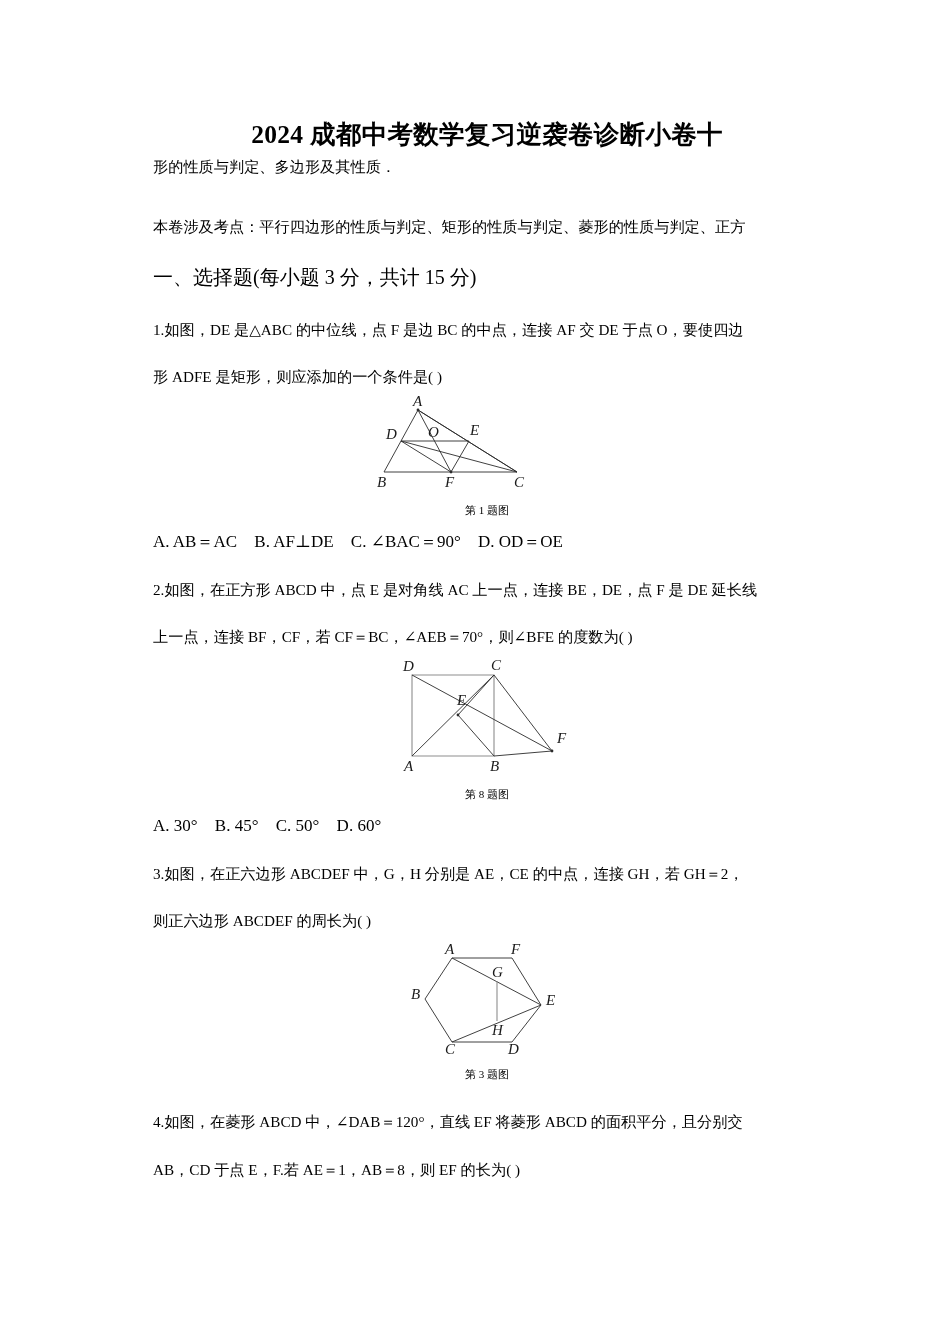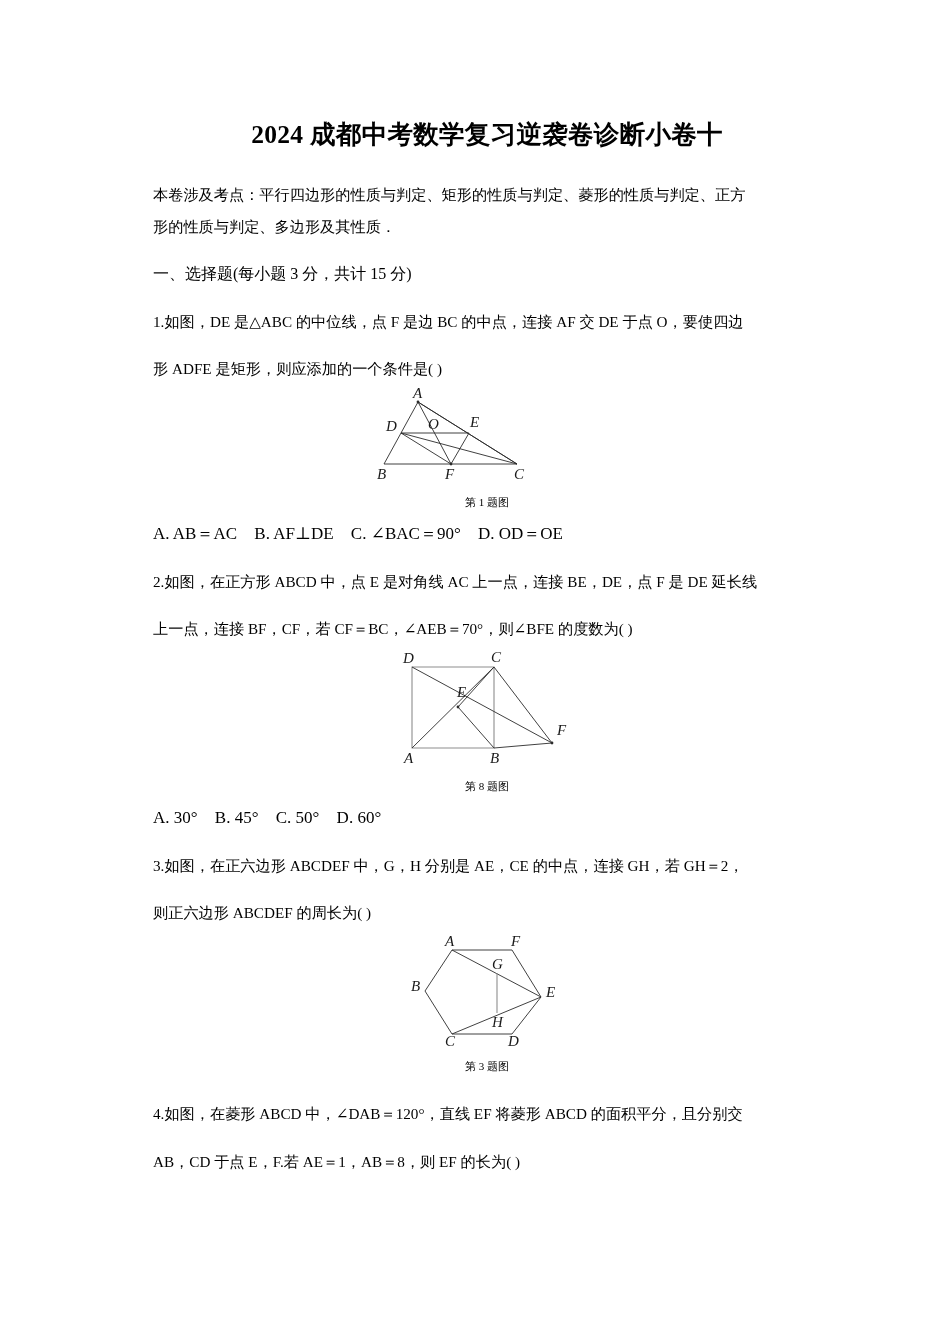--- a/index.html
+++ b/index.html
@@ -74,21 +74,21 @@
   .figure-wrap svg {
     display: inline-block;
   }
   .fig-caption {
     width: 668px;
     text-align: center;
     font-size: 11px;
     line-height: 31.5px;
   }
   .sec-label {
-    font-size: 16px;
+    font-size: 20px;
     line-height: 31.5px;
   }
   text {
     font-family: "Liberation Serif", "DejaVu Serif", serif;
     font-style: italic;
     font-size: 15px;
     fill: #1a1a1a;
   }
   .lines {
     stroke: #2b2b2b;
@@ -105,22 +105,22 @@
   }
 </style>
 </head>
 <body>
 
 <div class="page">
   <div class="content">
 
     <div class="doc-title">2024 成都中考数学复习逆袭卷诊断小卷十</div>
 
+    <p class="para">形的性质与判定、多边形及其性质．</p>
     <p class="para first">本卷涉及考点：平行四边形的性质与判定、矩形的性质与判定、菱形的性质与判定、正方</p>
-    <p class="para">形的性质与判定、多边形及其性质．</p>
 
     <p class="sec-label">一、选择题(每小题 3 分，共计 15 分)</p>
 
     <p class="para q">
       <span>1.</span><span>如图，DE 是△ABC 的中位线，点 F 是边 BC 的中点，连接 AF 交 DE 于点 O，要使四边</span>
     </p>
     <p class="para q">形 ADFE 是矩形，则应添加的一个条件是(        )</p>
 
     <div class="figure-wrap">
       <svg width="272" height="98" viewBox="0 0 272 98">

